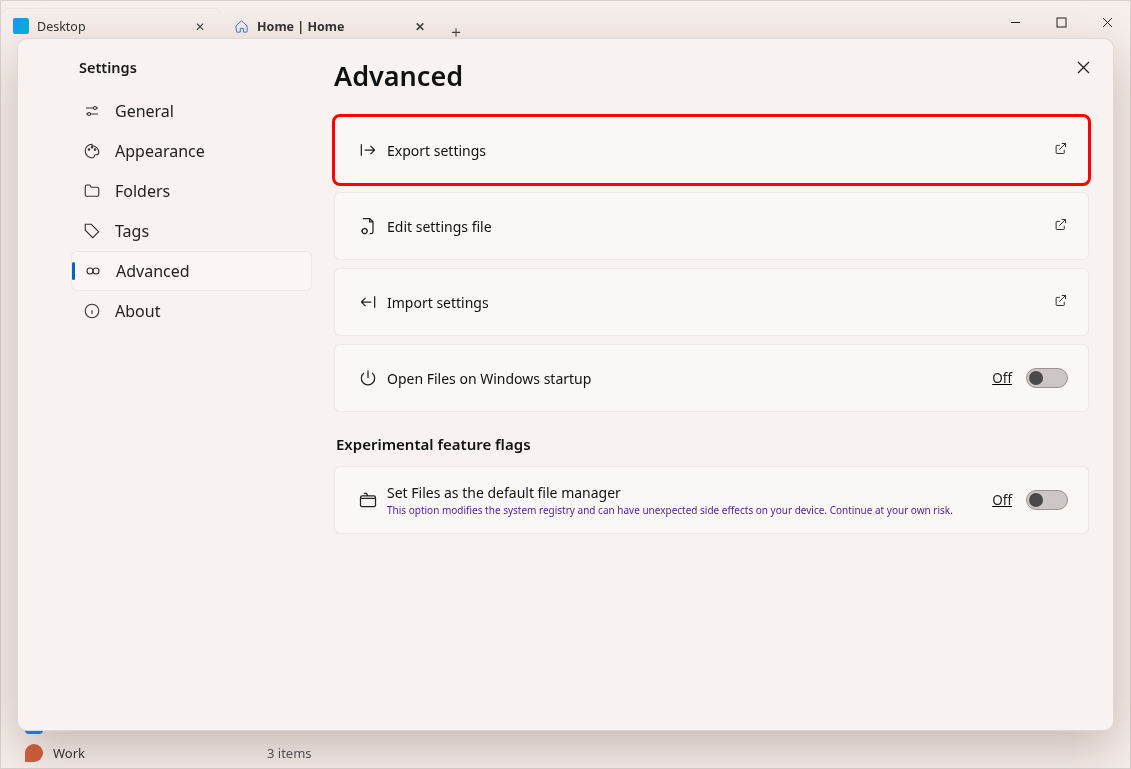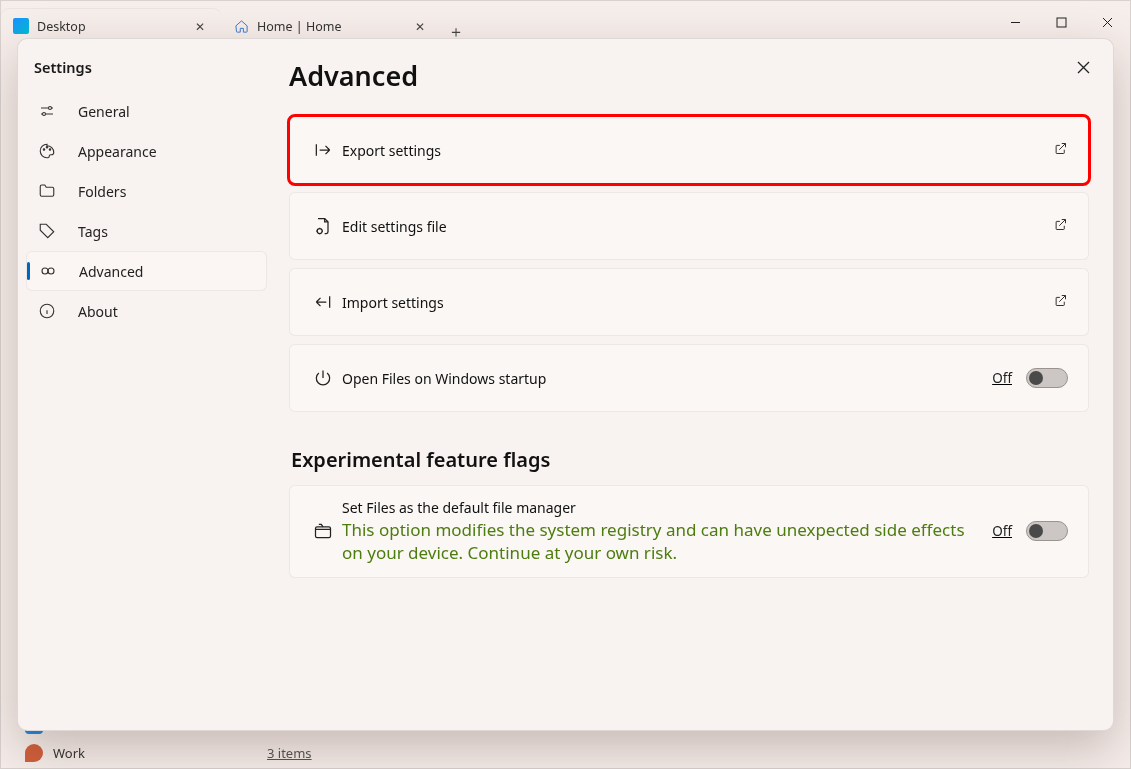--- a/index.html
+++ b/index.html
@@ -5,64 +5,64 @@
   * { box-sizing: border-box; margin: 0; padding: 0; }
   html, body { width: 1131px; height: 769px; overflow: hidden; font-family: "Segoe UI", system-ui, sans-serif; }
   body { background: #c9b5ae; position: relative; }
 
   
   .app-window { position: absolute; inset: 0; background: #f6eeeb; border: 1px solid rgba(0,0,0,0.12); }
   .titlebar { height: 42px; display: flex; align-items: stretch; }
   .tabs-strip { display: flex; align-items: flex-end; gap: 0; flex: 1; }
   .tab { display: flex; align-items: center; gap: 8px; height: 34px; margin-top: 8px; padding: 0 12px; border-radius: 8px 8px 0 0; font-size: 12.5px; color: #333; min-width: 220px; position:relative;}
   .tab.active { background: #f6eeeb; box-shadow: 0 -1px 0 rgba(0,0,0,0.04);}
-  .tab.inactive { background: transparent; }
+  .tab.inactive { background: transparent; font-weight: bold; }
   .tab .fav { width:16px; height:16px; border-radius:2px; }
   .fav-desktop { background: linear-gradient(135deg,#1e90ff,#00bcd4); }
   .fav-home  { width:16px;height:16px; display:flex;align-items:center;justify-content:center; }
   .tab .close-x { margin-left:auto; width:18px;height:18px;display:flex;align-items:center;justify-content:center;font-size:12px; color:#444; border-radius:3px;}
   .new-tab { width:30px; display:flex;align-items:center;justify-content:center;font-size:16px; color:#444; margin-top:8px;}
   .winctrls { display:flex; }
   .winctrls div { width:46px; display:flex;align-items:center;justify-content:center;font-size:13px; color:#222;}
   .winctrls svg { width:11px; height:11px; }
 
   
   .bg-sidebar-item { position:absolute; left:24px; display:flex; gap:10px; font-size:13px; color:#333;margin-top:28px;}
-  .bg-status { position:absolute; left:266px; bottom:6px; font-size:13px; color:#555;text-decoration:underline;}
+  .bg-status { position:absolute; left:266px; bottom:6px; font-size:13px; color:#555;}
   .bg-sidebar-item .dot { width:18px;height:18px;border-radius:4px; }
 
   
   .modal { position:absolute; left:17px; top:38px; right:17px; bottom:38px; background:#f8f2f0; border:1px solid rgba(0,0,0,0.10); border-radius:10px; box-shadow:0 18px 48px rgba(60,30,20,0.25); display:flex; flex-direction:column; overflow:hidden;}
   .modal-body { flex:1; display:flex; overflow:hidden; }
-  .modal-sidebar { width:257px; padding:14px 8px 14px 8px; }
+  .modal-sidebar { width:257px; padding:14px 8px 14px 8px;margin-left:45px; }
   .modal-title { font-size:14.5px; font-weight:600; color:#1a1a1a; padding:4px 6px 14px 8px; position:relative;}
   .modal-close { position:absolute; top:14px; right:16px; width:28px;height:28px; display:flex;align-items:center;justify-content:center; border-radius:4px;}
   .modal-close svg{ width:13px;height:13px; }
-  .nav-item { display:flex; align-items:center; gap:22px; height:40px; padding:0 12px; border-radius:6px; font-size:14px; color:#222; cursor:default; position:relative;}
+  .nav-item { display:flex; align-items:center; gap:14px; height:40px; padding:0 12px; border-radius:6px; font-size:16px; color:#222; cursor:default; position:relative;}
   .nav-item.active { background:#fbf6f4; border:1px solid rgba(0,0,0,0.06);}
   .nav-item.active::before { content:""; position:absolute; left:0; top:10px; bottom:10px; width:3px; background:#0067c0; border-radius:3px;}
   .nav-item svg { width:18px; height:18px; stroke:#333; fill:none; stroke-width:1.5; }
   
   .modal-content { flex:1; padding:14px 24px 20px 14px; overflow:auto; }
   .page-h1 { font-size:27px; font-weight:600; color:#111; margin:4px 0 22px 0;}
   .card { background:#fbf7f5; border:1px solid rgba(0,0,0,0.06); border-radius:6px; padding:0 20px; min-height:68px; display:flex; align-items:center; gap:6px; margin-bottom:8px;}
   .card.highlight { outline:3px solid #ff0000; outline-offset:-1px;}
   .card .card-icon { width:26px; display:flex; justify-content:center; }
   .card .card-icon svg { width:20px;height:20px; stroke:#222; fill:none; stroke-width:1.5;}
   .card .card-text { flex:1; display:flex; flex-direction:column; gap:2px; padding:12px 0;}
   .card .card-label { font-size:14px; color:#111;}
-  .card .card-desc { font-size:17px; color:#4d7c0f; line-height:1.35; max-width:720px;}
+  .card .card-desc { font-size:10px; color:#4c1d95; line-height:1.35; max-width:720px;}
   .card .trail { display:flex; align-items:center; gap:14px;text-decoration:underline;}
   .ext-icon svg{ width:15px;height:15px; stroke:#333; fill:none; stroke-width:1.6;}
   .state-label { font-size:13.5px; color:#222; }
   .toggle { width:42px; height:20px; border-radius:20px; position:relative; background:#ccc6c4; border:1px solid #9a938f; }
   .toggle .knob{ position:absolute; top:2px; left:2px; width:14px; height:14px; border-radius:50%; background:#4a4a4a;}
   .toggle.on{ background:#0067c0; border-color:#0067c0;}
   .toggle.on .knob{ left:auto; right:2px; background:#fff;}
-  .section-h2{ font-size:20px; font-weight:600; color:#111; margin:34px 0 12px 2px;}
+  .section-h2{ font-size:15px; font-weight:600; color:#111; margin:22px 0 12px 2px;}
 </style>
 </head>
 <body>
 
 <div class="app-window">
   <div class="titlebar">
     <div class="tabs-strip">
       <div class="tab active">
         <span class="fav fav-desktop"></span>
         <span>Desktop</span>

